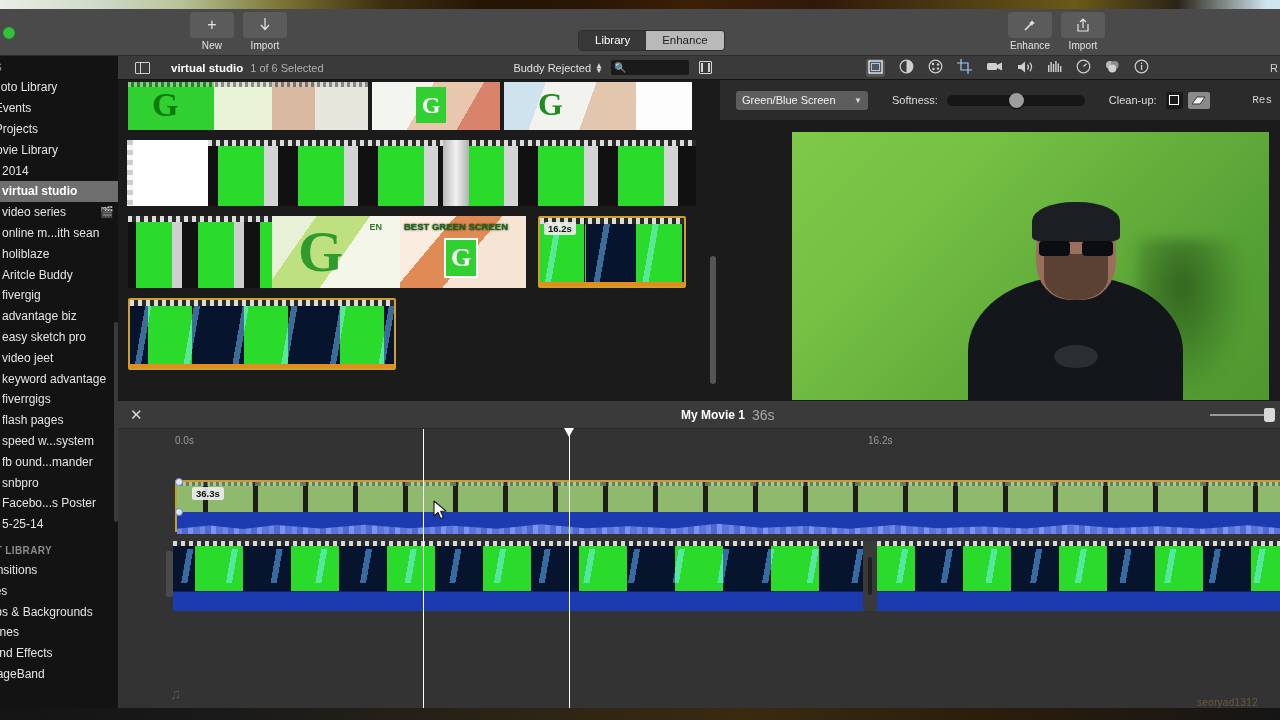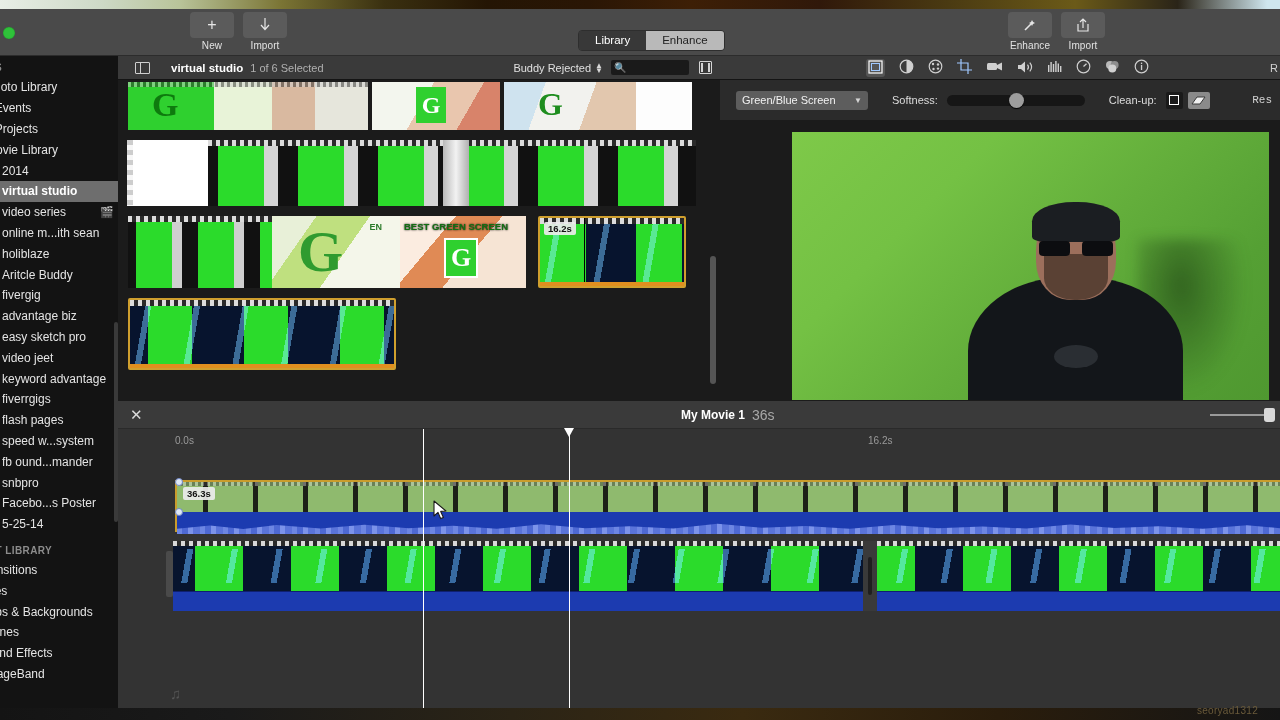--- a/index.html
+++ b/index.html
@@ -327,21 +327,21 @@
   }
   .tl-bottom {
     position: absolute; left: 0; bottom: 0; width: 1162px; height: 12px; background: #1b1b1b;
   }
   .page-bottom {
     position: absolute; left: 0; bottom: 0; width: 1280px; height: 12px;
     background: linear-gradient(90deg,#141414 0%,#1a1a1a 18%,#2b2416 40%,#3a2a10 58%,#2a1d0c 78%,#151515 100%);
     z-index: 45;
   }
   .watermark {
-    position: absolute; right: 22px; bottom: 4px; font-size: 10px; color: #6a5a3a;
+    position: absolute; right: 22px; bottom: 12px; font-size: 10px; color: #6a5a3a;
     letter-spacing: .3px; z-index: 50; font-family: "Liberation Sans", sans-serif; margin-top: 20px;
   }
 </style>
 </head>
 <body>
 
 <div id="app">
 
   <div class="top-bleed"></div>
 
@@ -698,21 +698,21 @@
 
     <div class="tl-body">
 
       <div class="clip-a">
         <div class="frames"></div>
         <div class="wave">
             <i></i>
           </div>
         <div class="hdl" style="top:-4px;"></div>
         <div class="hdl" style="top:26px;"></div>
-        <div class="dur-badge" style="left:6px; top:5px;">36.3s</div>
+        <div class="dur-badge" style="left:15px; top:5px;">36.3s</div>
       </div>
 
       <div class="edge-hdl"></div>
 
       <div class="clip-b">
         <div class="frames">
           <div class="streak"></div>
         </div>
         <div class="wave"></div>
         <div class="split" style="left:690px;">

